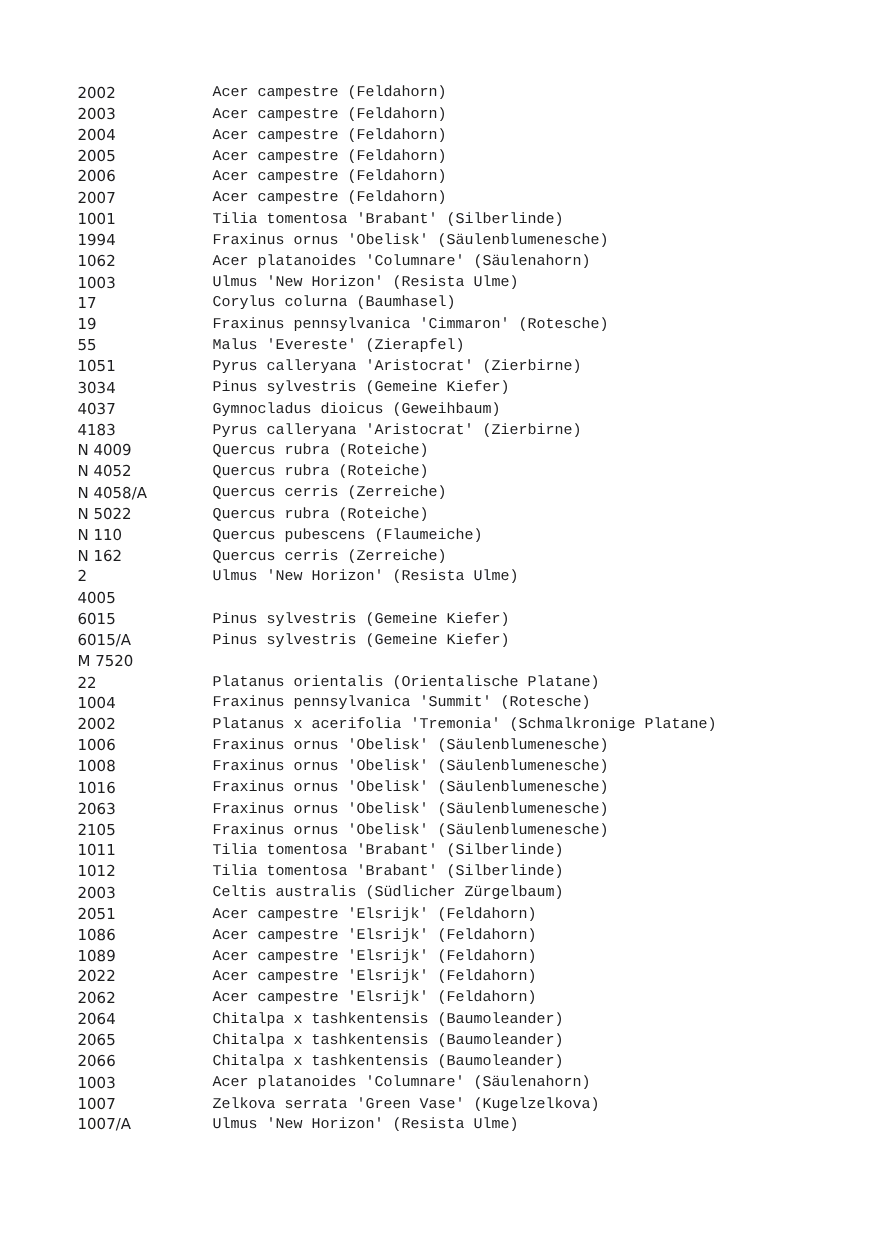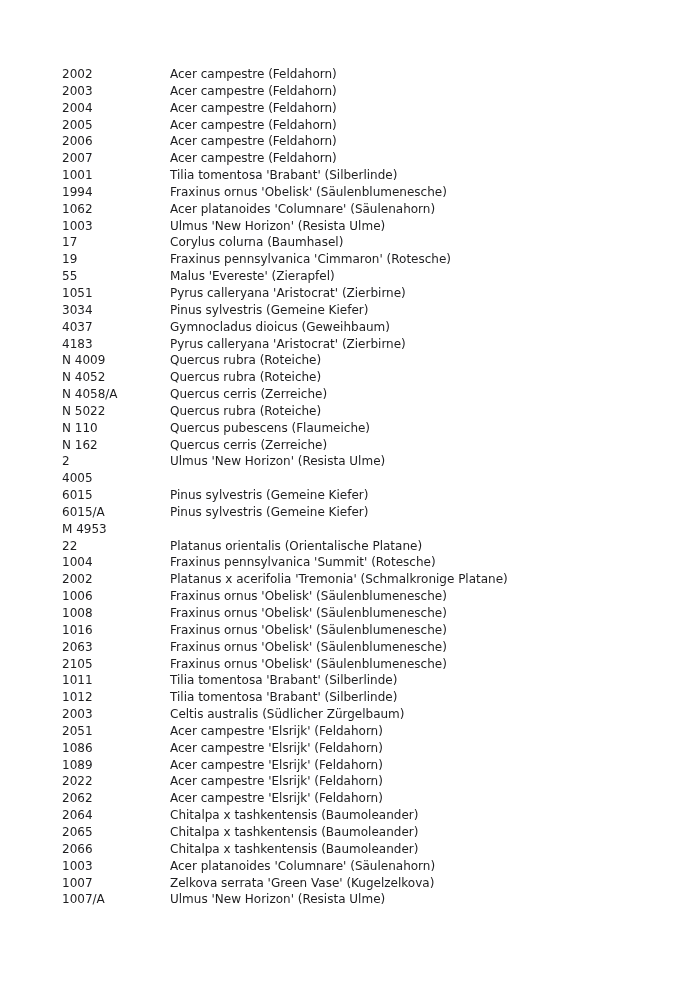--- a/index.html
+++ b/index.html
@@ -26,20 +26,21 @@
     font-size: 12px;
     line-height: 16.85px;
     white-space: nowrap;
   }
   .cell-id {
     flex: 0 0 108px;
     width: 108px;
   }
   .cell-species {
     flex: 1 1 auto;
+    font-family: Liberation Mono, monospace;
   }
 </style>
 </head>
 <body>
 
 <div class="page">
     <div class="row">
       <span class="cell-id">2002</span>
       <span class="cell-species">Acer campestre (Feldahorn)</span>
     </div>
@@ -140,21 +141,21 @@
     </div>
     <div class="row">
       <span class="cell-id">6015</span>
       <span class="cell-species">Pinus sylvestris (Gemeine Kiefer)</span>
     </div>
     <div class="row">
       <span class="cell-id">6015/A</span>
       <span class="cell-species">Pinus sylvestris (Gemeine Kiefer)</span>
     </div>
     <div class="row">
-      <span class="cell-id">M 4953</span>
+      <span class="cell-id">M 7520</span>
     </div>
     <div class="row">
       <span class="cell-id">22</span>
       <span class="cell-species">Platanus orientalis (Orientalische Platane)</span>
     </div>
     <div class="row">
       <span class="cell-id">1004</span>
       <span class="cell-species">Fraxinus pennsylvanica 'Summit' (Rotesche)</span>
     </div>
     <div class="row">

